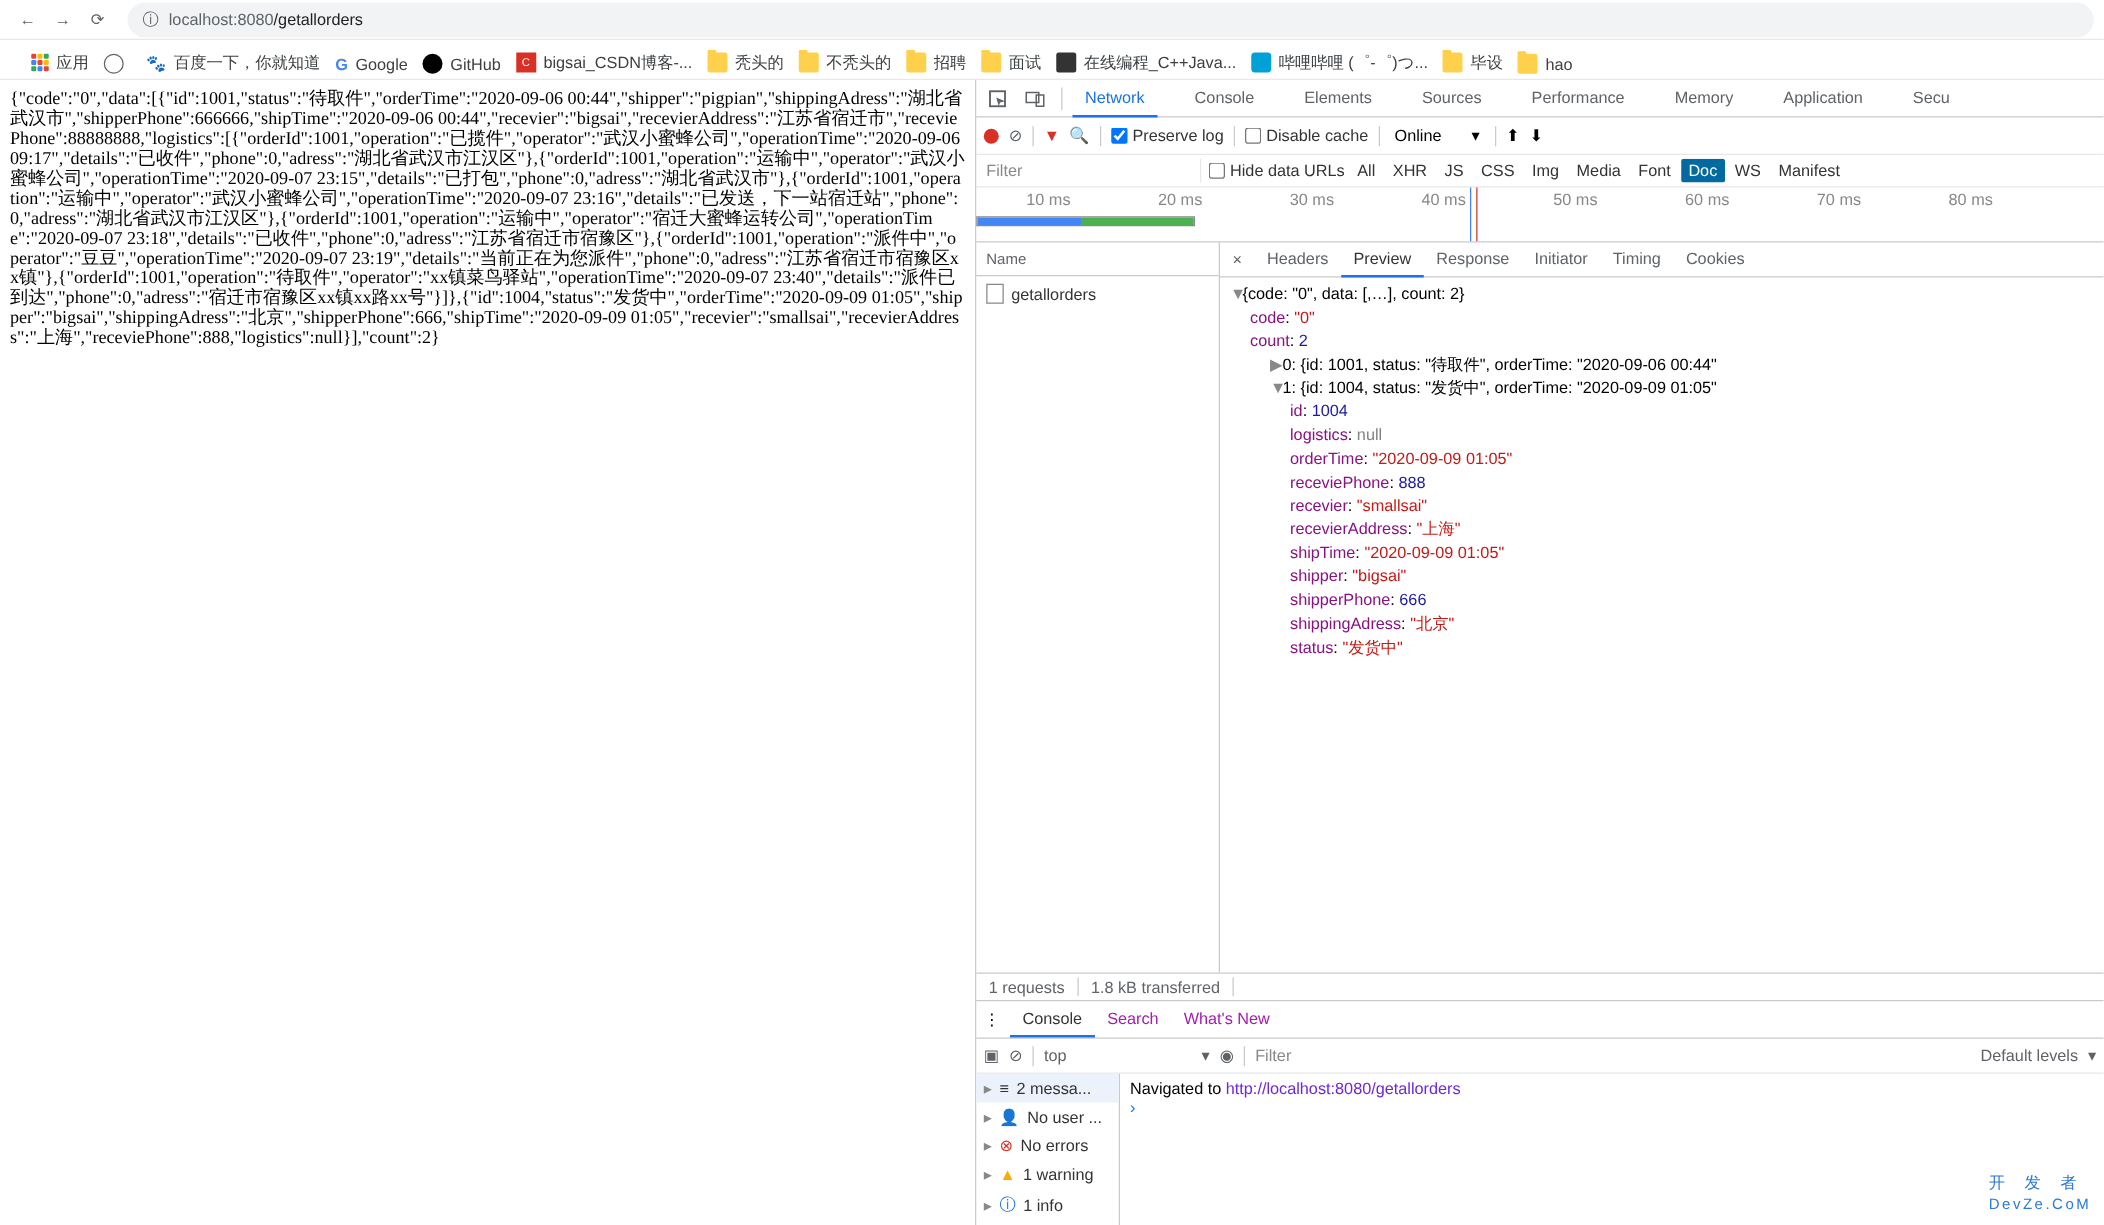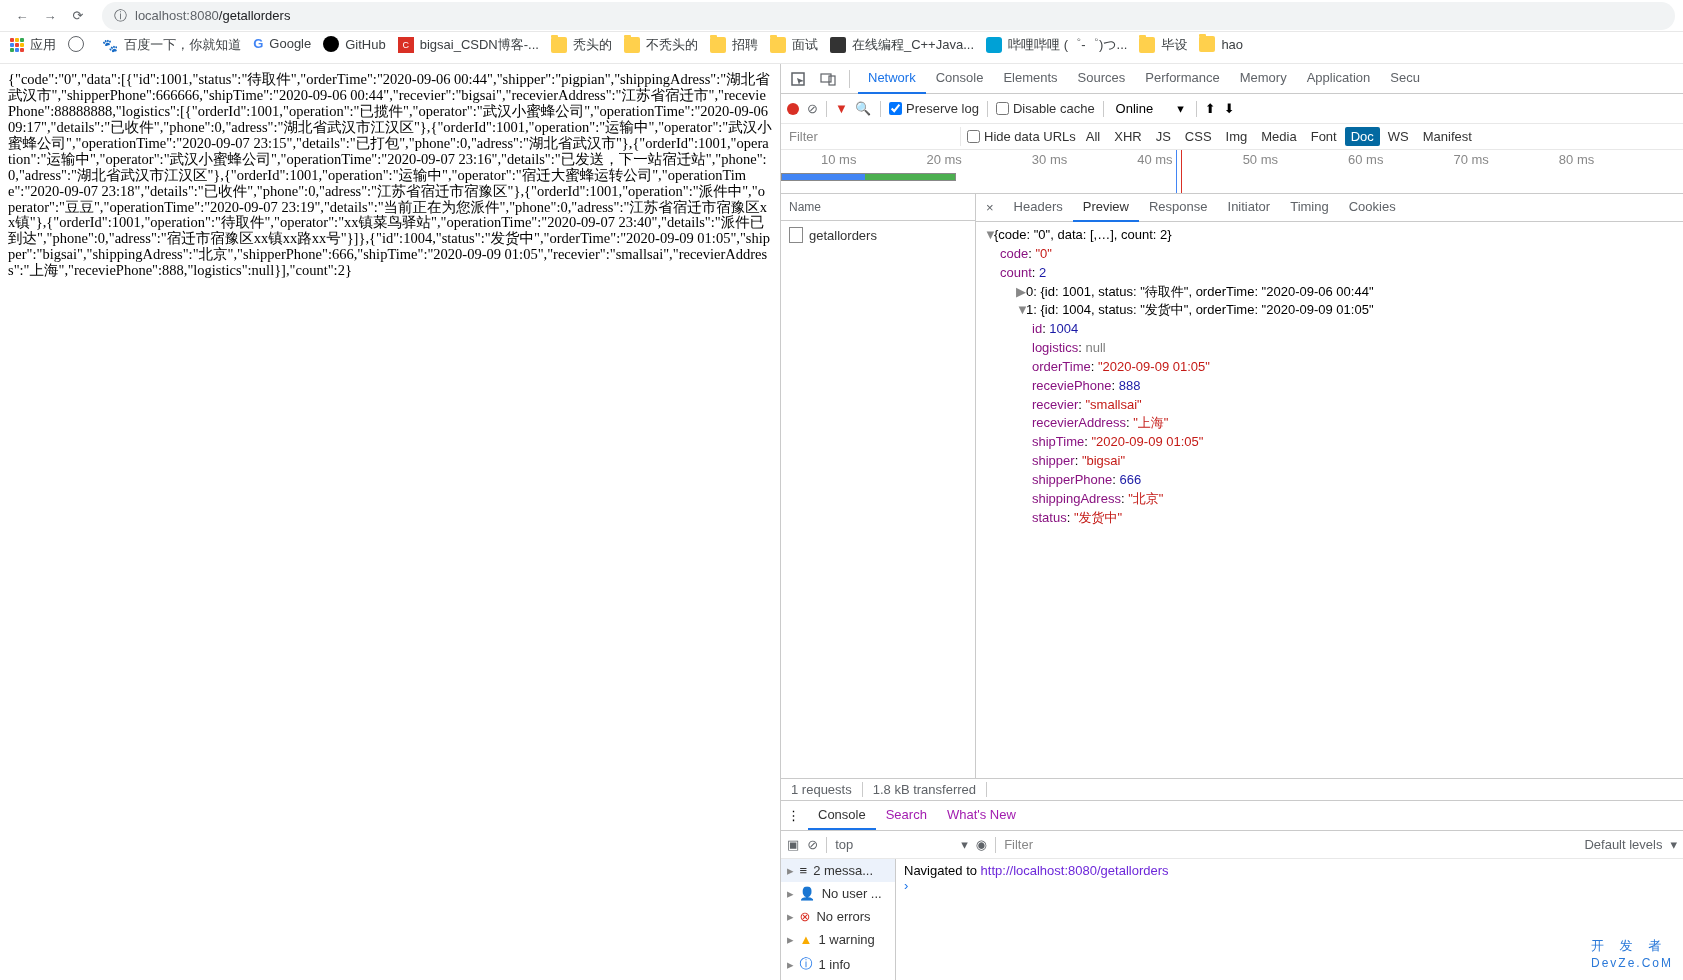--- a/index.html
+++ b/index.html
@@ -2,21 +2,21 @@
 <html><head>
 <meta charset="utf-8">
 <style>
 *{margin:0;padding:0;box-sizing:border-box;font-family:-apple-system,BlinkMacSystemFont,"Segoe UI",Arial,sans-serif;font-size:13px}
 body{background:#fff;overflow:hidden}
 .browser-bar{height:32px;background:#fff;display:flex;align-items:center;padding:0 8px;border-bottom:1px solid #e8e8e8}
 .nav-btn{width:28px;height:28px;display:flex;align-items:center;justify-content:center;color:#5f6368;cursor:pointer}
 .addr{flex:1;display:flex;align-items:center;margin-left:10px;height:28px;border-radius:14px;background:#f1f3f4;padding:0 12px;color:#5f6368}
 .addr .url{color:#202124;margin-left:8px}
 .addr .host{color:#5f6368}
-.bookmarks{height:32px;display:flex;align-items:flex-start;padding:0 4px;gap:0;border-bottom:1px solid #e8e8e8;overflow:hidden}
+.bookmarks{height:32px;display:flex;align-items:flex-end;padding:0 19px;gap:0;border-bottom:1px solid #e8e8e8;overflow:hidden}
 .bm{display:flex;align-items:center;gap:6px;padding:4px 6px;color:#3c4043;white-space:nowrap;font-size:12px}
 .folder-ico{width:16px;height:16px;background:#ffd04c;border-radius:2px;position:relative}
 .folder-ico::before{content:"";position:absolute;top:-2px;left:0;width:7px;height:3px;background:#ffd04c;border-radius:1px}
 .apps-ico{display:grid;grid-template-columns:repeat(3,4px);gap:1px}
 .apps-ico span{width:4px;height:4px;border-radius:1px}
 .globe-ico{width:16px;height:16px;border:1.5px solid #5f6368;border-radius:50%;position:relative}
 .main{display:flex;height:calc(100vh - 64px)}
 .page{flex:0 0 780px;padding:8px;font-family:"SimSun","Times New Roman",serif;font-size:14.5px;line-height:1.1;word-break:break-all;color:#000}
 .devtools{flex:1;display:flex;flex-direction:column;border-left:1px solid #cacaca;background:#fff;min-width:0}
 .dt-tabs{height:30px;display:flex;align-items:center;border-bottom:1px solid #cacaca;padding:0 4px;gap:4px}
@@ -169,21 +169,21 @@
             <path d="M7 7 L14 10 L10 11 L9 14 Z" fill="#5f6368"></path>
           </svg>
         </div>
       <div class="dt-icon">
           <svg width="16" height="16">
             <rect x="1" y="3" width="10" height="8" fill="none" stroke="#5f6368" stroke-width="1.2"></rect>
             <rect x="9" y="5" width="6" height="9" fill="none" stroke="#5f6368" stroke-width="1.2"></rect>
           </svg>
         </div>
       <div style="width:1px;height:18px;background:#cacaca;margin:0 4px"></div>
-      <div id="dt-tabs-c" style="display: flex;">
+      <div id="dt-tabs-c" style="display: flex; gap: 20px;">
           <span class="dt-tab active">Network</span>
           <span class="dt-tab">Console</span>
           <span class="dt-tab">Elements</span>
           <span class="dt-tab">Sources</span>
           <span class="dt-tab">Performance</span>
           <span class="dt-tab">Memory</span>
           <span class="dt-tab">Application</span>
           <span class="dt-tab">Secu</span>
         </div>
     </div>

